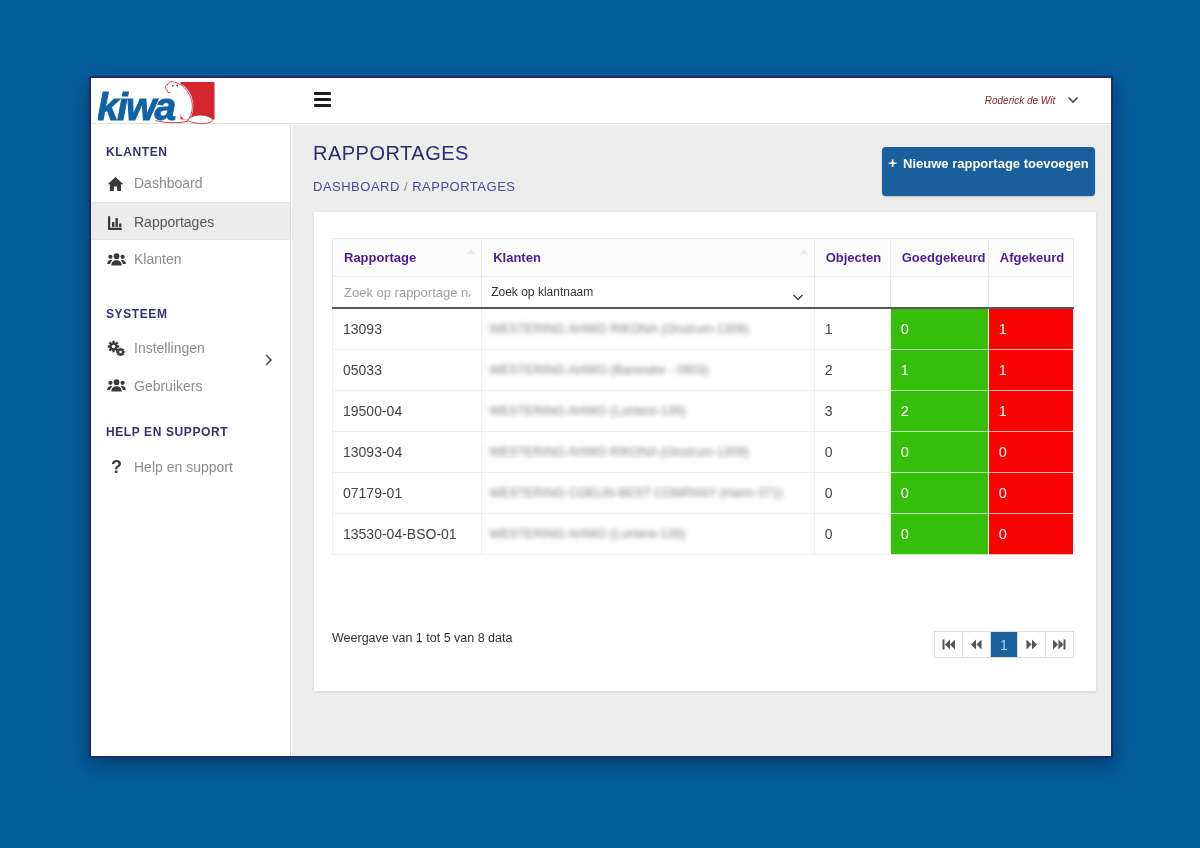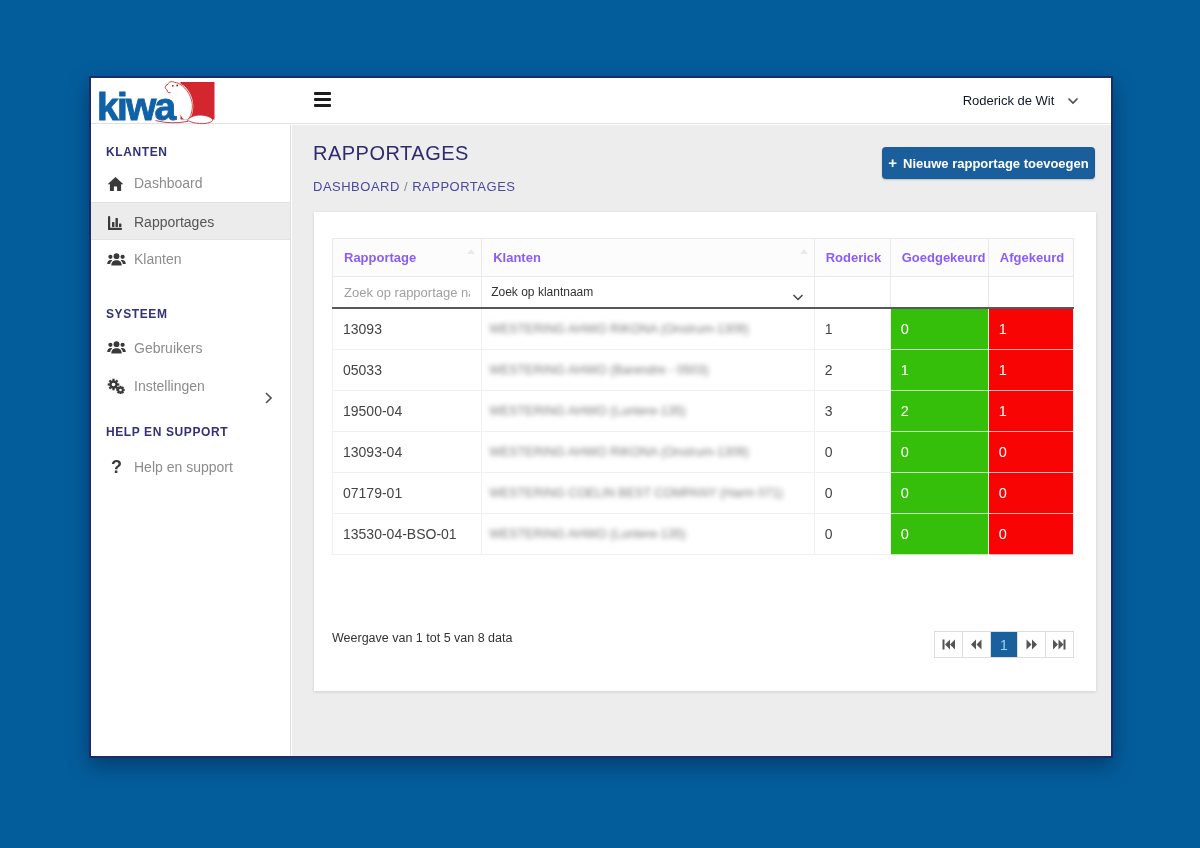--- a/index.html
+++ b/index.html
@@ -1,44 +1,44 @@
 <!DOCTYPE html>
 <html><head>
 <meta charset="utf-8">
 <style>
 * { margin:0; padding:0; box-sizing:border-box; }
 html,body { width:1200px; height:848px; overflow:hidden; }
 body { background:#045d9b; font-family:"Liberation Sans", sans-serif; position:relative; }
 .window { position:absolute; left:89px; top:76px; width:1024px; height:682px; border:2px solid #1e2a6a; background:#fff; box-shadow:0 8px 20px rgba(0,0,30,0.35); }
-.header { position:absolute; left:0; top:0; width:1020px; height:46px; background:#fff; border-bottom:1px solid #e2e2e2; z-index:5; }
+.header { position:absolute; left:0; top:0; width:1020px; height:46px; background:#fff; border-bottom:1px solid #e2e2e2; z-index:5;font-style:italic; }
 .logo { position:absolute; left:7px; top:2px; }
 .burger { position:absolute; left:223px; top:14px; width:17px; height:15px; }
 .burger div { height:2.6px; background:#1c1c1c; border-radius:1px; margin-bottom:3.4px; }
-.user { position:absolute; right:32px; top:0; height:46px; line-height:46px; font-size:13px; color:#0f172a; }
+.user { position:absolute; right:32px; top:0; height:46px; line-height:46px; font-size:10px; color:#7f1d1d; }
 .user svg { vertical-align:middle; margin-left:9px; margin-top:-2px; }
 .sidebar { position:absolute; left:0; top:47px; width:200px; height:631px; background:#fff; border-right:1px solid #ddd; }
 .sec { font-size:12px; font-weight:700; letter-spacing:0.6px; color:#333179; padding:0 0 0 15px; }
 .sec1 { margin-top:20.5px; }
 .sec { height:13px; line-height:13px; }
 .item { position:relative; height:38px; line-height:38px; font-size:14px; color:#8c8c8c; padding-left:43px; }
 .item svg.ic, .item .qm { position:absolute; left:16px; top:11.5px; }
 .item .qm { top:0; line-height:38px; font-size:18px; font-weight:700; color:#3a3a3a; left:20px; }
 .item.active { background:#ececec; border-top:1px solid #e3e3e3; border-bottom:1px solid #e3e3e3; color:#555; }
 .item .chev { position:absolute; right:18px; top:13px; }
 .gap { height:5.5px; }
 .main { position:absolute; left:201px; top:47px; width:819px; height:631px; background:#ededee; }
 .title { position:absolute; left:21px; top:17px; font-size:20px; font-weight:500; letter-spacing:0.5px; color:#2e2c6e; }
 .crumbs { position:absolute; left:21px; top:54px; font-size:13px; letter-spacing:0.5px; color:#4a48a0; }
 .crumbs .sep { color:#888; }
-.btn { position:absolute; right:16px; top:22px; width:213px; height:32px; background:#1a5f9c; font-weight:600; border-radius:4px; color:#fff; font-size:13px; text-align:center; line-height:32px; box-shadow:0 1px 2px rgba(0,0,0,0.2); }
+.btn { position:absolute; right:16px; top:22px; width:213px; height:49px; background:#1a5f9c; font-weight:600; border-radius:4px; color:#fff; font-size:13px; text-align:center; line-height:32px; box-shadow:0 1px 2px rgba(0,0,0,0.2); }
 .btn b { font-weight:700; font-size:15px; margin-right:6px; }
 .card { position:absolute; left:22px; top:87px; width:782px; height:479px; background:#fff; box-shadow:0 1px 3px rgba(0,0,0,0.12); }
 table.grid { position:absolute; left:18px; top:26px; width:742px; border-collapse:collapse; table-layout:fixed; font-size:14px; color:#444; }
 table.grid col.c1 { width:149px; } table.grid col.c2 { width:332px; } table.grid col.c3 { width:76px; } table.grid col.c4 { width:98px; } table.grid col.c5 { width:85px; }
-table.grid th { height:38px; font-size:13px; font-weight:700; color:#8b5cf6; text-align:left; padding:0 10px 0 11px; border:1px solid #e9e9e9; position:relative; background:#fcfcfc; }
+table.grid th { height:38px; font-size:13px; font-weight:700; color:#4c1d95; text-align:left; padding:0 10px 0 11px; border:1px solid #e9e9e9; position:relative; background:#fcfcfc; }
 table.grid th .sort { position:absolute; right:6px; top:10px; width:0; height:0; border-left:4px solid transparent; border-right:4px solid transparent; border-bottom:5px solid #e9e9e9; }
 tr.filter td { height:31.5px; border:1px solid #e9e9e9; padding:0 11px; position:relative; }
 tr.filter { border-bottom:2.5px solid #55585c; }
 .ph { color:#a0a0a0; font-size:13px; white-space:nowrap; overflow:hidden; }
 .selv { color:#333; font-size:12px; margin-left:-2px; }
 tr.filter .chev { position:absolute; right:10px; top:12px; }
 tr.data td { height:38.9px; border-bottom:1px solid #f0f0f0; border-left:1px solid #f0f0f0; border-right:1px solid #f0f0f0; padding:12px 10px; }
 tr.data td.g { background:#36bf0a; color:#fff; font-size:14.5px; border-bottom:1px solid rgba(255,255,255,0.7); }
 tr.data td.r { background:#f90404; color:#fff; font-size:14.5px; border-bottom:1px solid rgba(255,255,255,0.7); }
 .blur { filter:blur(2.6px); color:#7d7d7d; margin-left:-3px; font-size:12.5px; white-space:nowrap; overflow:hidden; }
@@ -96,30 +96,20 @@
             <circle cx="9.5" cy="4.2" r="2.9"></circle>
             <path d="M4.3,13.5 C4.3,10 6.5,8.2 9.5,8.2 C12.5,8.2 14.7,10 14.7,13.5 Z"></path>
             <circle cx="3.4" cy="4.8" r="2.1"></circle>
             <path d="M0.2,12 C0.2,9.4 1.7,8.1 3.8,8.1 C4.3,8.1 4.8,8.2 5.2,8.4 C3.9,9.5 3.2,11 3.2,12 Z"></path>
             <circle cx="15.6" cy="4.8" r="2.1"></circle>
             <path d="M18.8,12 C18.8,9.4 17.3,8.1 15.2,8.1 C14.7,8.1 14.2,8.2 13.8,8.4 C15.1,9.5 15.8,11 15.8,12 Z"></path>
           </g>
         </svg>Klanten</div>
     <div class="sec" style="margin-top:30px;">SYSTEEM</div>
     <div class="gap" style="height:7.5px;"></div>
-    <div class="item"><svg class="ic" width="19" height="15" viewBox="0 0 19 15">
-          <g fill="#3a3a3a">
-            <circle cx="9.5" cy="4.2" r="2.9"></circle>
-            <path d="M4.3,13.5 C4.3,10 6.5,8.2 9.5,8.2 C12.5,8.2 14.7,10 14.7,13.5 Z"></path>
-            <circle cx="3.4" cy="4.8" r="2.1"></circle>
-            <path d="M0.2,12 C0.2,9.4 1.7,8.1 3.8,8.1 C4.3,8.1 4.8,8.2 5.2,8.4 C3.9,9.5 3.2,11 3.2,12 Z"></path>
-            <circle cx="15.6" cy="4.8" r="2.1"></circle>
-            <path d="M18.8,12 C18.8,9.4 17.3,8.1 15.2,8.1 C14.7,8.1 14.2,8.2 13.8,8.4 C15.1,9.5 15.8,11 15.8,12 Z"></path>
-          </g>
-        </svg>Gebruikers</div>
     <div class="item"><svg class="ic" width="18" height="16" viewBox="0 0 18 16">
           <circle cx="6.5" cy="6.5" r="4.2" fill="#3a3a3a"></circle>
           <rect x="5.40" y="0.70" width="2.2" height="2.60" fill="#3a3a3a" transform="rotate(0.0 6.5 6.5)"></rect>
           <rect x="5.40" y="0.70" width="2.2" height="2.60" fill="#3a3a3a" transform="rotate(45.0 6.5 6.5)"></rect>
           <rect x="5.40" y="0.70" width="2.2" height="2.60" fill="#3a3a3a" transform="rotate(90.0 6.5 6.5)"></rect>
           <rect x="5.40" y="0.70" width="2.2" height="2.60" fill="#3a3a3a" transform="rotate(135.0 6.5 6.5)"></rect>
           <rect x="5.40" y="0.70" width="2.2" height="2.60" fill="#3a3a3a" transform="rotate(180.0 6.5 6.5)"></rect>
           <rect x="5.40" y="0.70" width="2.2" height="2.60" fill="#3a3a3a" transform="rotate(225.0 6.5 6.5)"></rect>
           <rect x="5.40" y="0.70" width="2.2" height="2.60" fill="#3a3a3a" transform="rotate(270.0 6.5 6.5)"></rect>
           <rect x="5.40" y="0.70" width="2.2" height="2.60" fill="#3a3a3a" transform="rotate(315.0 6.5 6.5)"></rect>
@@ -131,20 +121,30 @@
           <rect x="12.40" y="7.80" width="2.2" height="2.30" fill="#3a3a3a" transform="rotate(135.0 13.5 12)"></rect>
           <rect x="12.40" y="7.80" width="2.2" height="2.30" fill="#3a3a3a" transform="rotate(180.0 13.5 12)"></rect>
           <rect x="12.40" y="7.80" width="2.2" height="2.30" fill="#3a3a3a" transform="rotate(225.0 13.5 12)"></rect>
           <rect x="12.40" y="7.80" width="2.2" height="2.30" fill="#3a3a3a" transform="rotate(270.0 13.5 12)"></rect>
           <rect x="12.40" y="7.80" width="2.2" height="2.30" fill="#3a3a3a" transform="rotate(315.0 13.5 12)"></rect>
           <circle cx="13.5" cy="12" r="1.3" fill="#fff"></circle>
         </svg>Instellingen
       <span class="chev"><svg width="7" height="12" viewBox="0 0 7 12">
             <path d="M1,1 L6,6 L1,11" stroke="#555" stroke-width="1.6" fill="none"></path>
           </svg></span></div>
+    <div class="item"><svg class="ic" width="19" height="15" viewBox="0 0 19 15">
+          <g fill="#3a3a3a">
+            <circle cx="9.5" cy="4.2" r="2.9"></circle>
+            <path d="M4.3,13.5 C4.3,10 6.5,8.2 9.5,8.2 C12.5,8.2 14.7,10 14.7,13.5 Z"></path>
+            <circle cx="3.4" cy="4.8" r="2.1"></circle>
+            <path d="M0.2,12 C0.2,9.4 1.7,8.1 3.8,8.1 C4.3,8.1 4.8,8.2 5.2,8.4 C3.9,9.5 3.2,11 3.2,12 Z"></path>
+            <circle cx="15.6" cy="4.8" r="2.1"></circle>
+            <path d="M18.8,12 C18.8,9.4 17.3,8.1 15.2,8.1 C14.7,8.1 14.2,8.2 13.8,8.4 C15.1,9.5 15.8,11 15.8,12 Z"></path>
+          </g>
+        </svg>Gebruikers</div>
     <div class="sec" style="margin-top:21.5px;">HELP EN SUPPORT</div>
     <div class="gap" style="height:8.5px;"></div>
     <div class="item"><span class="qm">?</span>Help en support</div>
   </div>
   <div class="main">
     <div class="title">RAPPORTAGES</div>
     <div class="crumbs">DASHBOARD <span class="sep">/</span> RAPPORTAGES</div>
     <div class="btn"><b>+</b>Nieuwe rapportage toevoegen</div>
     <div class="card">
       <table class="grid">
@@ -152,21 +152,21 @@
             <col class="c1">
             <col class="c2">
             <col class="c3">
             <col class="c4">
             <col class="c5">
           </colgroup>
         <tbody>
             <tr>
               <th>Rapportage<span class="sort"></span></th>
               <th>Klanten<span class="sort"></span></th>
-              <th>Roderick</th>
+              <th>Objecten</th>
               <th>Goedgekeurd</th>
               <th>Afgekeurd</th>
             </tr>
         <tr class="filter">
           <td>
                 <div class="ph">Zoek op rapportage na</div>
               </td>
           <td>
                 <div class="selv">Zoek op klantnaam</div>
                 <span class="chev"><svg width="12" height="8" viewBox="0 0 12 8">

